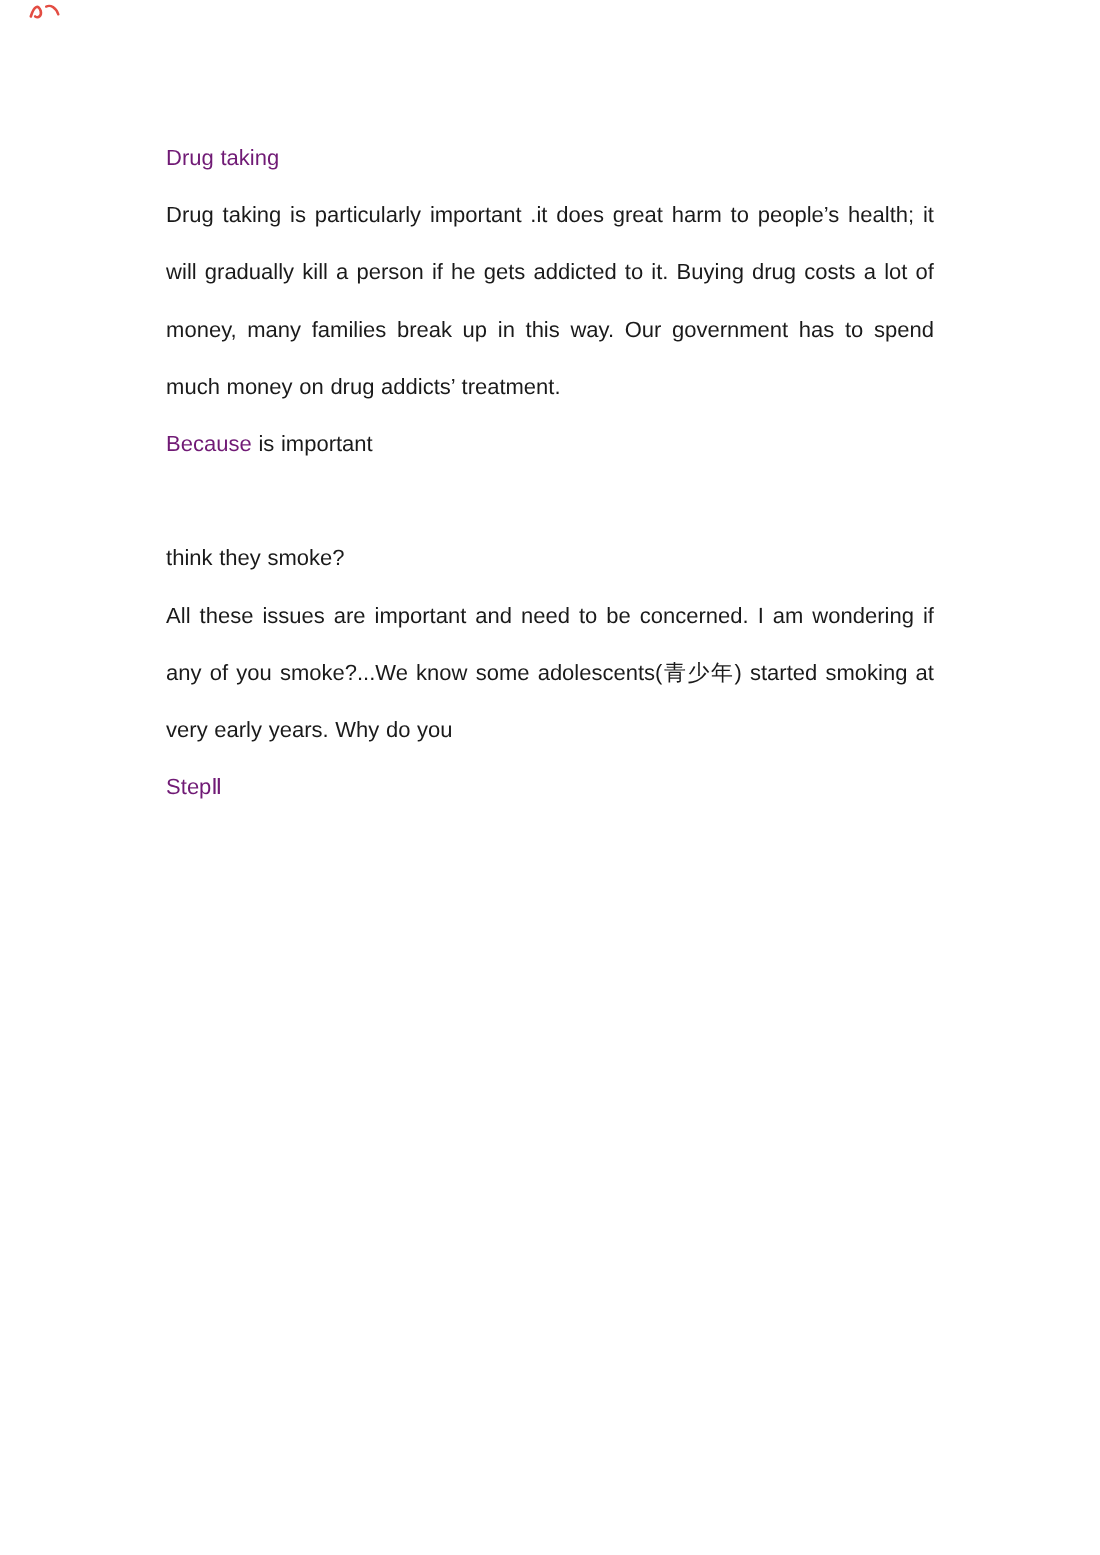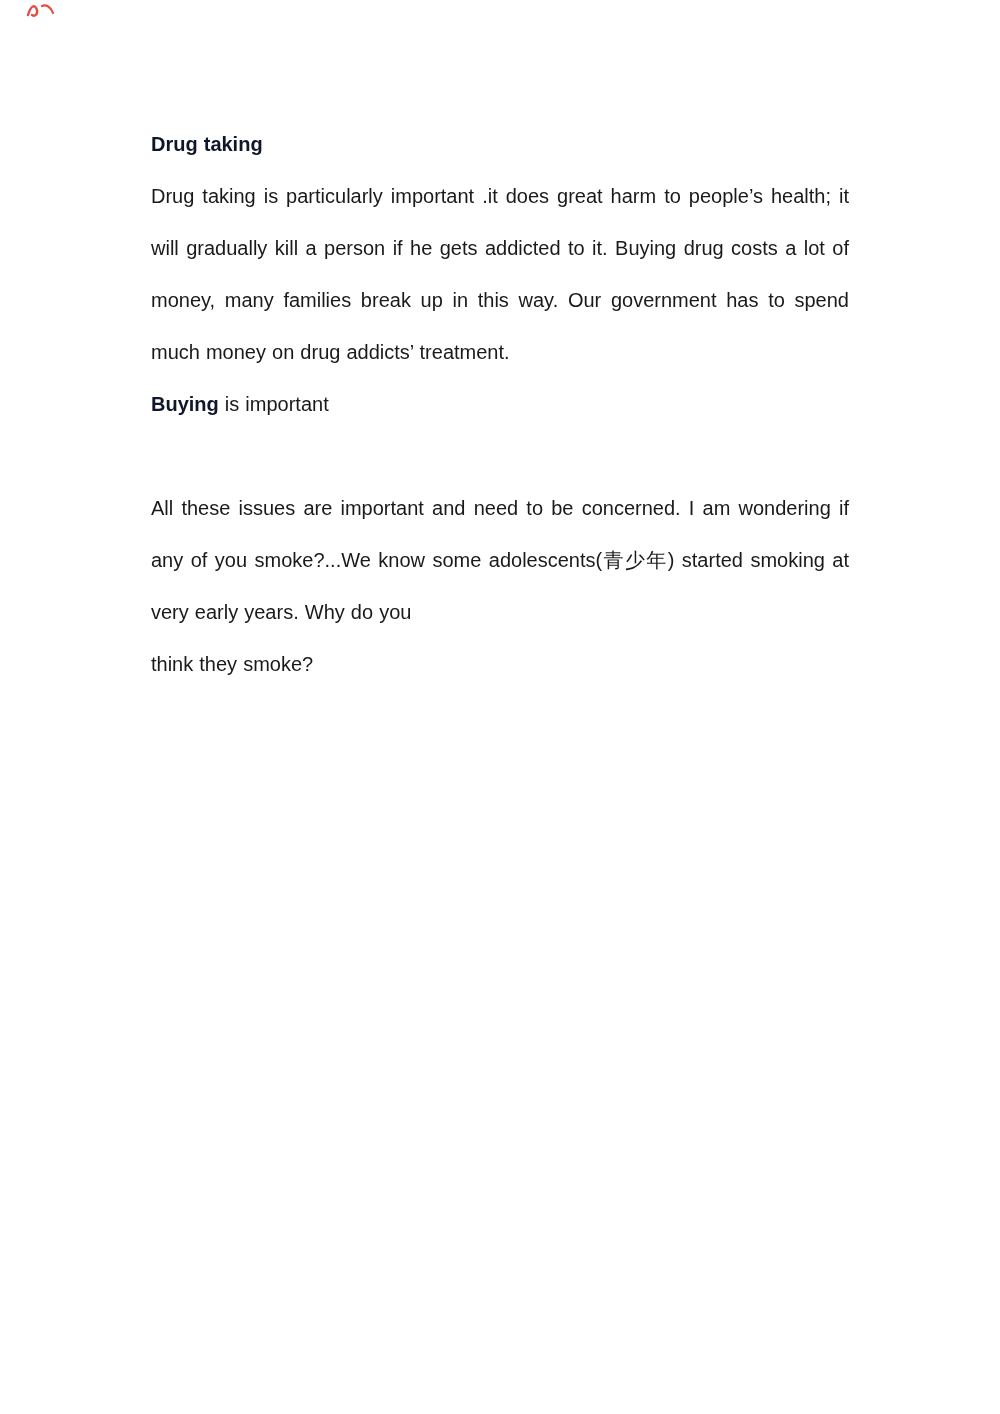--- a/index.html
+++ b/index.html
@@ -38,46 +38,47 @@
     font-size: 20px;
     line-height: 52px;
     margin: 0;
     word-spacing: 0.5px;
   }
   .para {
     text-align: justify;
     text-justify: inter-word;
   }
   .heading { text-align: left; }
-  .b { font-weight: 700; color: #0f172a; }
+  .b { font-weight: 400; color: #701a75; }
   .spacer { height: 52px; }
 </style>
 </head>
 <body>
 
 <div class="page">
 
   <svg class="corner-mark" viewBox="0 0 32 20" xmlns="http://www.w3.org/2000/svg">
     <path d="M3 14 C 6 4, 10 3, 12 9 C 13 13, 10 16, 7 14" fill="none" stroke="#e03a2f" stroke-width="2.4" stroke-linecap="round"></path>
     <path d="M17 5 C 21 3, 26 6, 28 12" fill="none" stroke="#e03a2f" stroke-width="2.2" stroke-linecap="round"></path>
   </svg>
 
   <div class="doc">
 
     <p class="heading"><span class="b">Drug taking</span></p>
 
     <p class="para">Drug taking is particularly important .it does great harm to people’s health; it will gradually kill a person if he gets addicted to it. Buying drug costs a lot of money, many families break up in this way. Our government has to spend much money on drug addicts’ treatment.</p>
 
 
 
-    <p class="heading"><span class="b">Buying</span><span> is important</span></p>
+    <p class="heading"><span class="b">Because</span><span> is important</span></p>
 
 
     <div class="spacer"></div>
 
+    <p class="para">think they smoke?</p>
+
     <p class="para">All these issues are important and need to be concerned. I am wondering if any of you smoke?...We know some adolescents(青少年) started smoking at very early years. Why do you</p>
 
-    <p class="para">think they smoke?</p>
 
-
+    <p class="heading"><span class="b">StepⅡ</span></p>
 
   </div>
 </div>
 
 </body></html>

